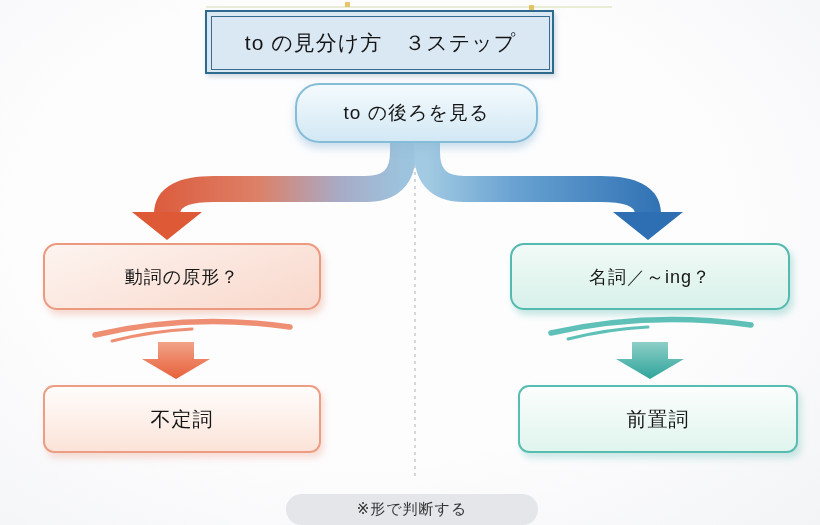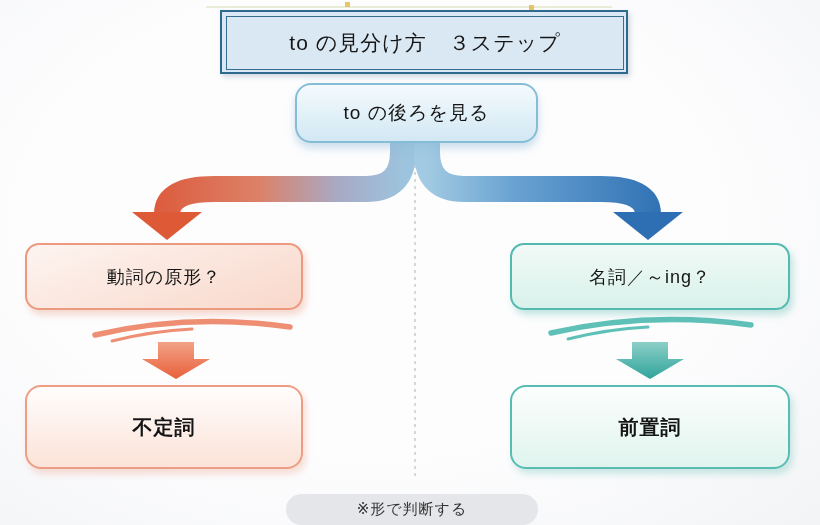--- a/index.html
+++ b/index.html
@@ -9,62 +9,63 @@
     overflow:hidden;
     font-family:"Liberation Sans","DejaVu Sans",sans-serif;
     background:radial-gradient(ellipse at 45% 42%, #fdfdfe 55%, #f3f4f6 100%);
   }
   .abs{position:absolute;box-sizing:border-box;}
   .centered{display:flex;align-items:center;justify-content:center;text-align:center;}
   .jp{color:#151515;letter-spacing:1px;}
 
   
   #title-box{
-    left:220px;top:10px;width:408px;height:64px;
+    left:205px;top:10px;width:349px;height:64px;
     border:2px solid #2e6a8d;background:#dae8f4;padding:4px;
     box-shadow:2px 3px 5px rgba(80,110,140,.25);
   }
   #title-box-inner{
     width:100%;height:100%;border:1px solid #376d90;background:#dae8f4;
   }
   #title-text{font-size:21px;}
 
   
   #step1-box{
-    left:295px;top:83px;width:243px;height:60px;border-radius:16px;
+    left:295px;top:83px;width:243px;height:60px;border-radius:24px;
     border:2px solid #85bdd7;
     background:linear-gradient(180deg,#f4fafd 0%,#d2e8f4 100%);
     box-shadow:0 5px 9px rgba(140,185,215,.45);
   }
   #step1-text{font-size:19px;}
 
   .q-box{border-radius:14px;height:67px;top:243px;}
-  .r-box{border-radius:16px;height:84px;top:385px;font-weight:bold;}
+  .r-box{border-radius:11px;height:68px;top:385px;}
   .salmon{
     border:2px solid #eb9a80;
     background:linear-gradient(160deg,#fdf4f0 0%,#f9d8cb 100%);
     box-shadow:3px 5px 7px rgba(232,150,118,.35);
   }
   .salmon-light{
     border:2px solid #ec9d83;
     background:linear-gradient(180deg,#fffdfc 0%,#fbe3d8 100%);
     box-shadow:3px 5px 7px rgba(232,150,118,.3);
   }
   .teal{
     border:2px solid #54bab0;
     background:linear-gradient(180deg,#f1faf7 0%,#d8f1ea 100%);
     box-shadow:3px 5px 7px rgba(90,185,175,.35);
     justify-content:center;
   }
   .teal-light{
     border:2px solid #58bcb2;
     background:linear-gradient(180deg,#fbfefd 0%,#e0f4ee 100%);
     box-shadow:3px 5px 7px rgba(90,185,175,.3);
+    margin-left:8px;
   }
-  #left-question-box,#left-result-box{left:25px;width:278px;text-align:right;}
+  #left-question-box,#left-result-box{left:43px;width:278px;text-align:right;}
   #right-question-box,#right-result-box{left:510px;width:280px;}
   .q-text{font-size:18px;}
   .r-text{font-size:20px;}
 
   
   #footnote-pill{
     left:286px;top:482px;width:252px;height:31px;border-radius:16px;
     background:#e4e6ea;
     margin-top:12px;
   }

